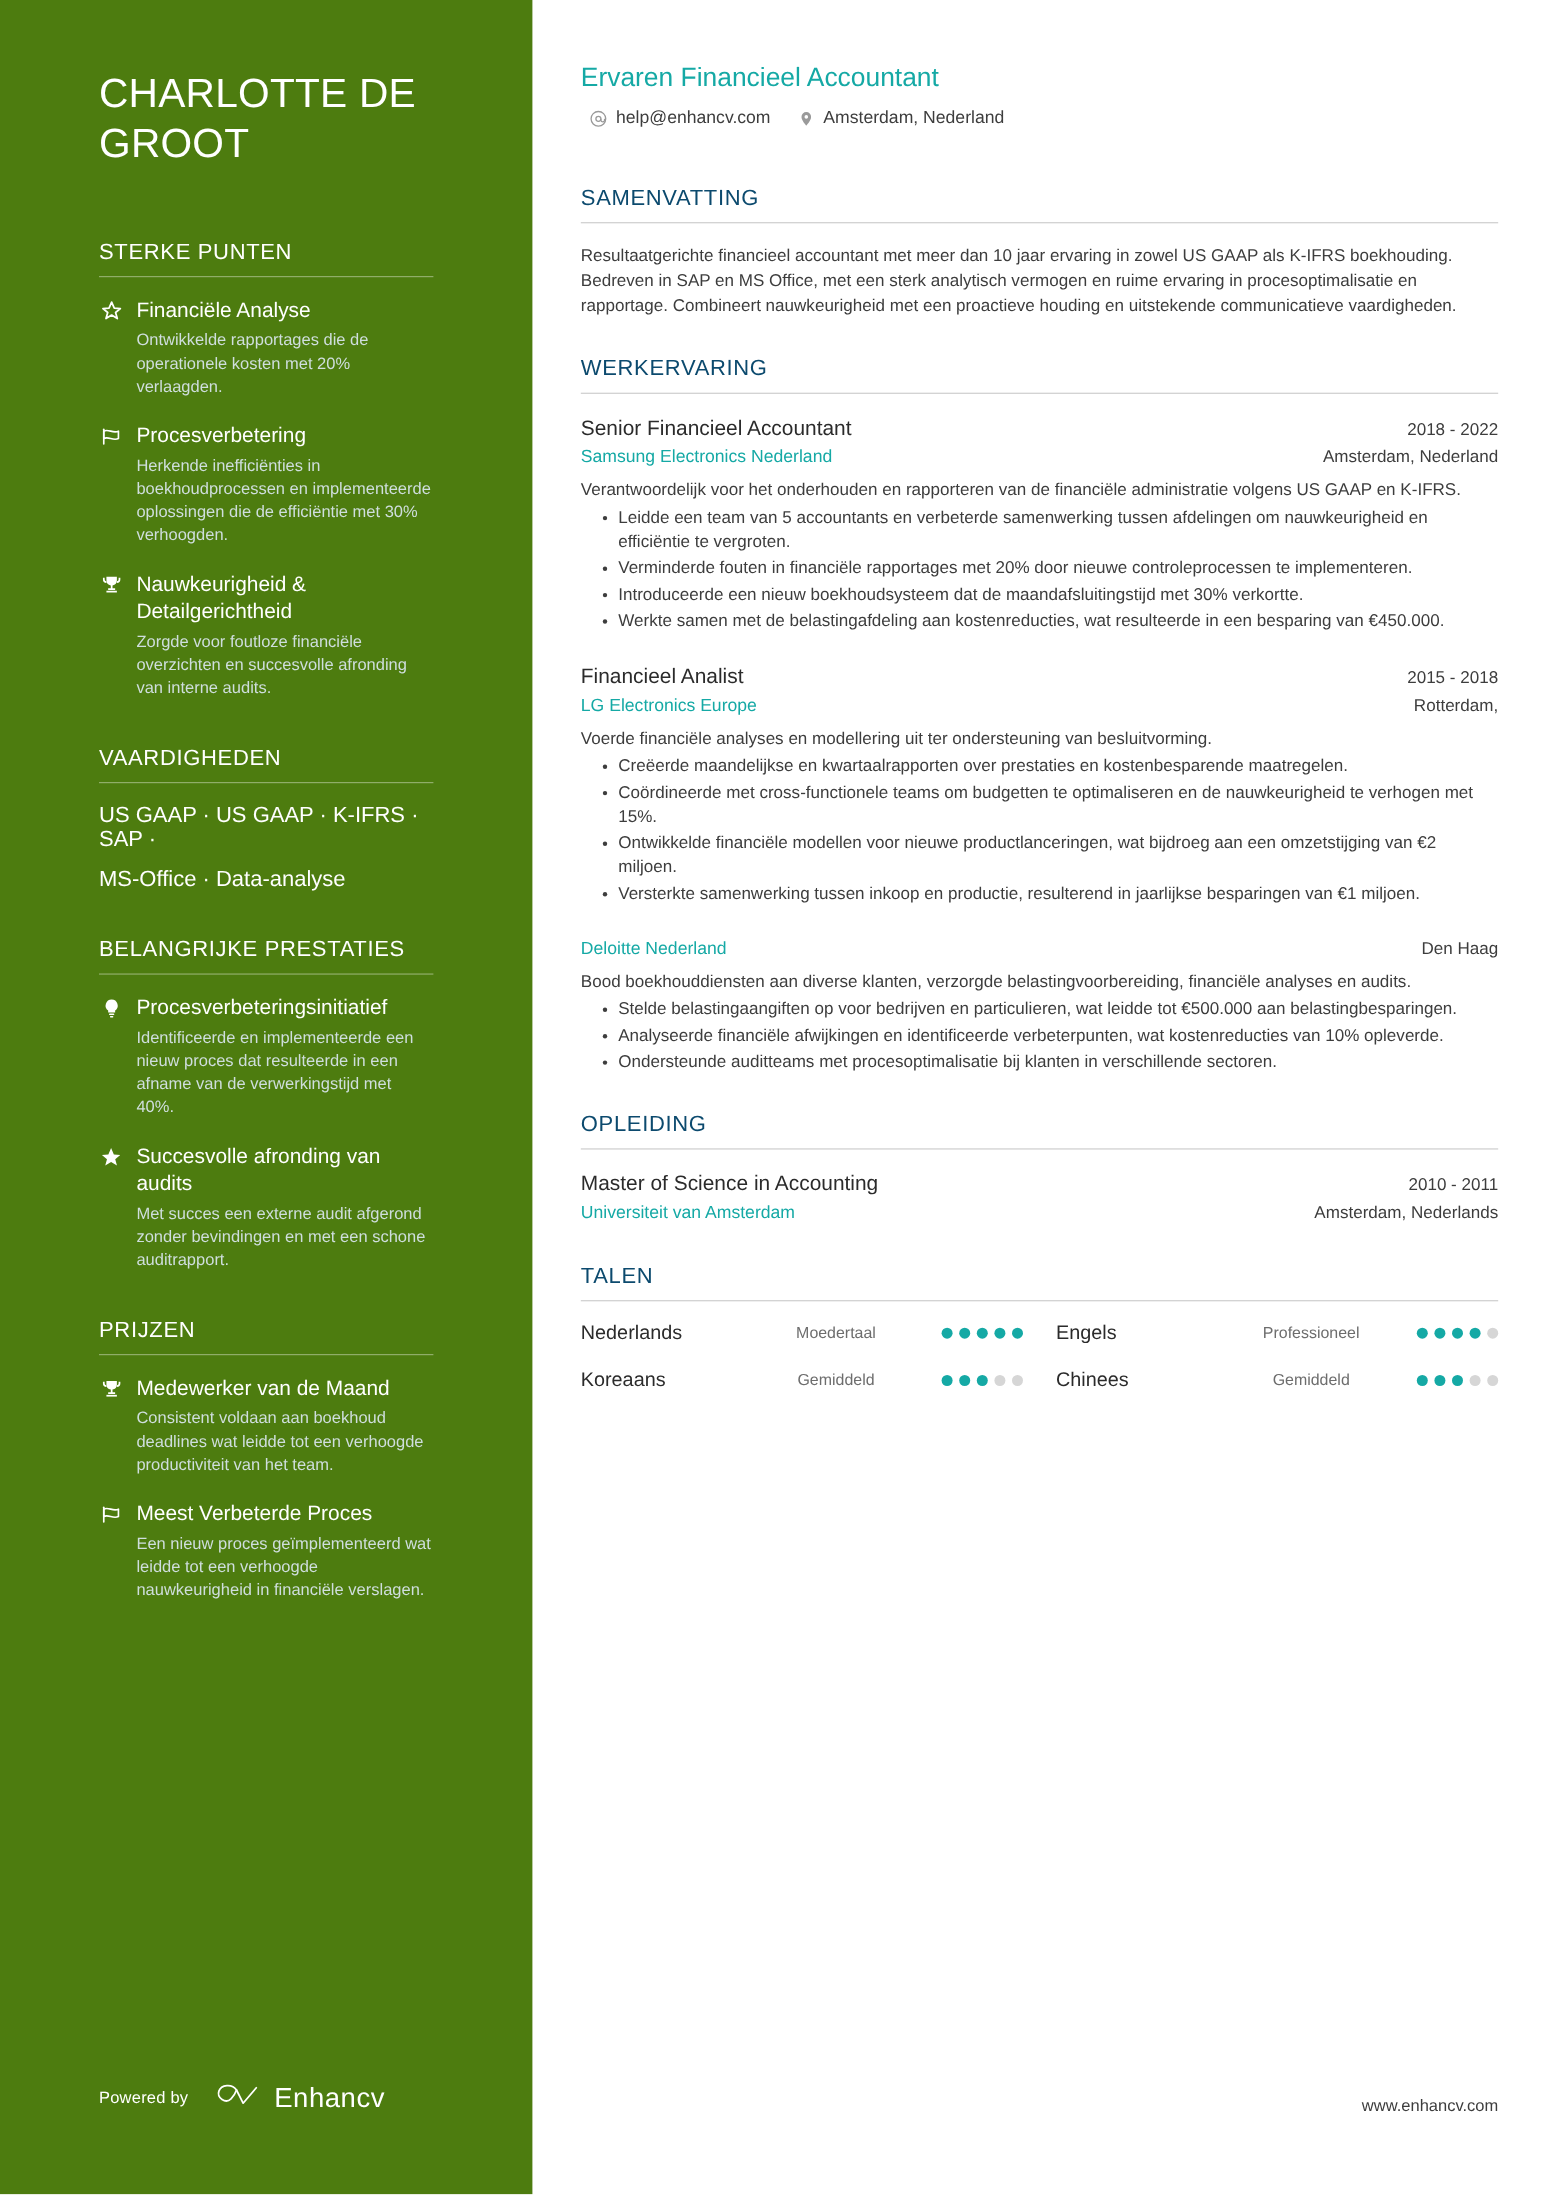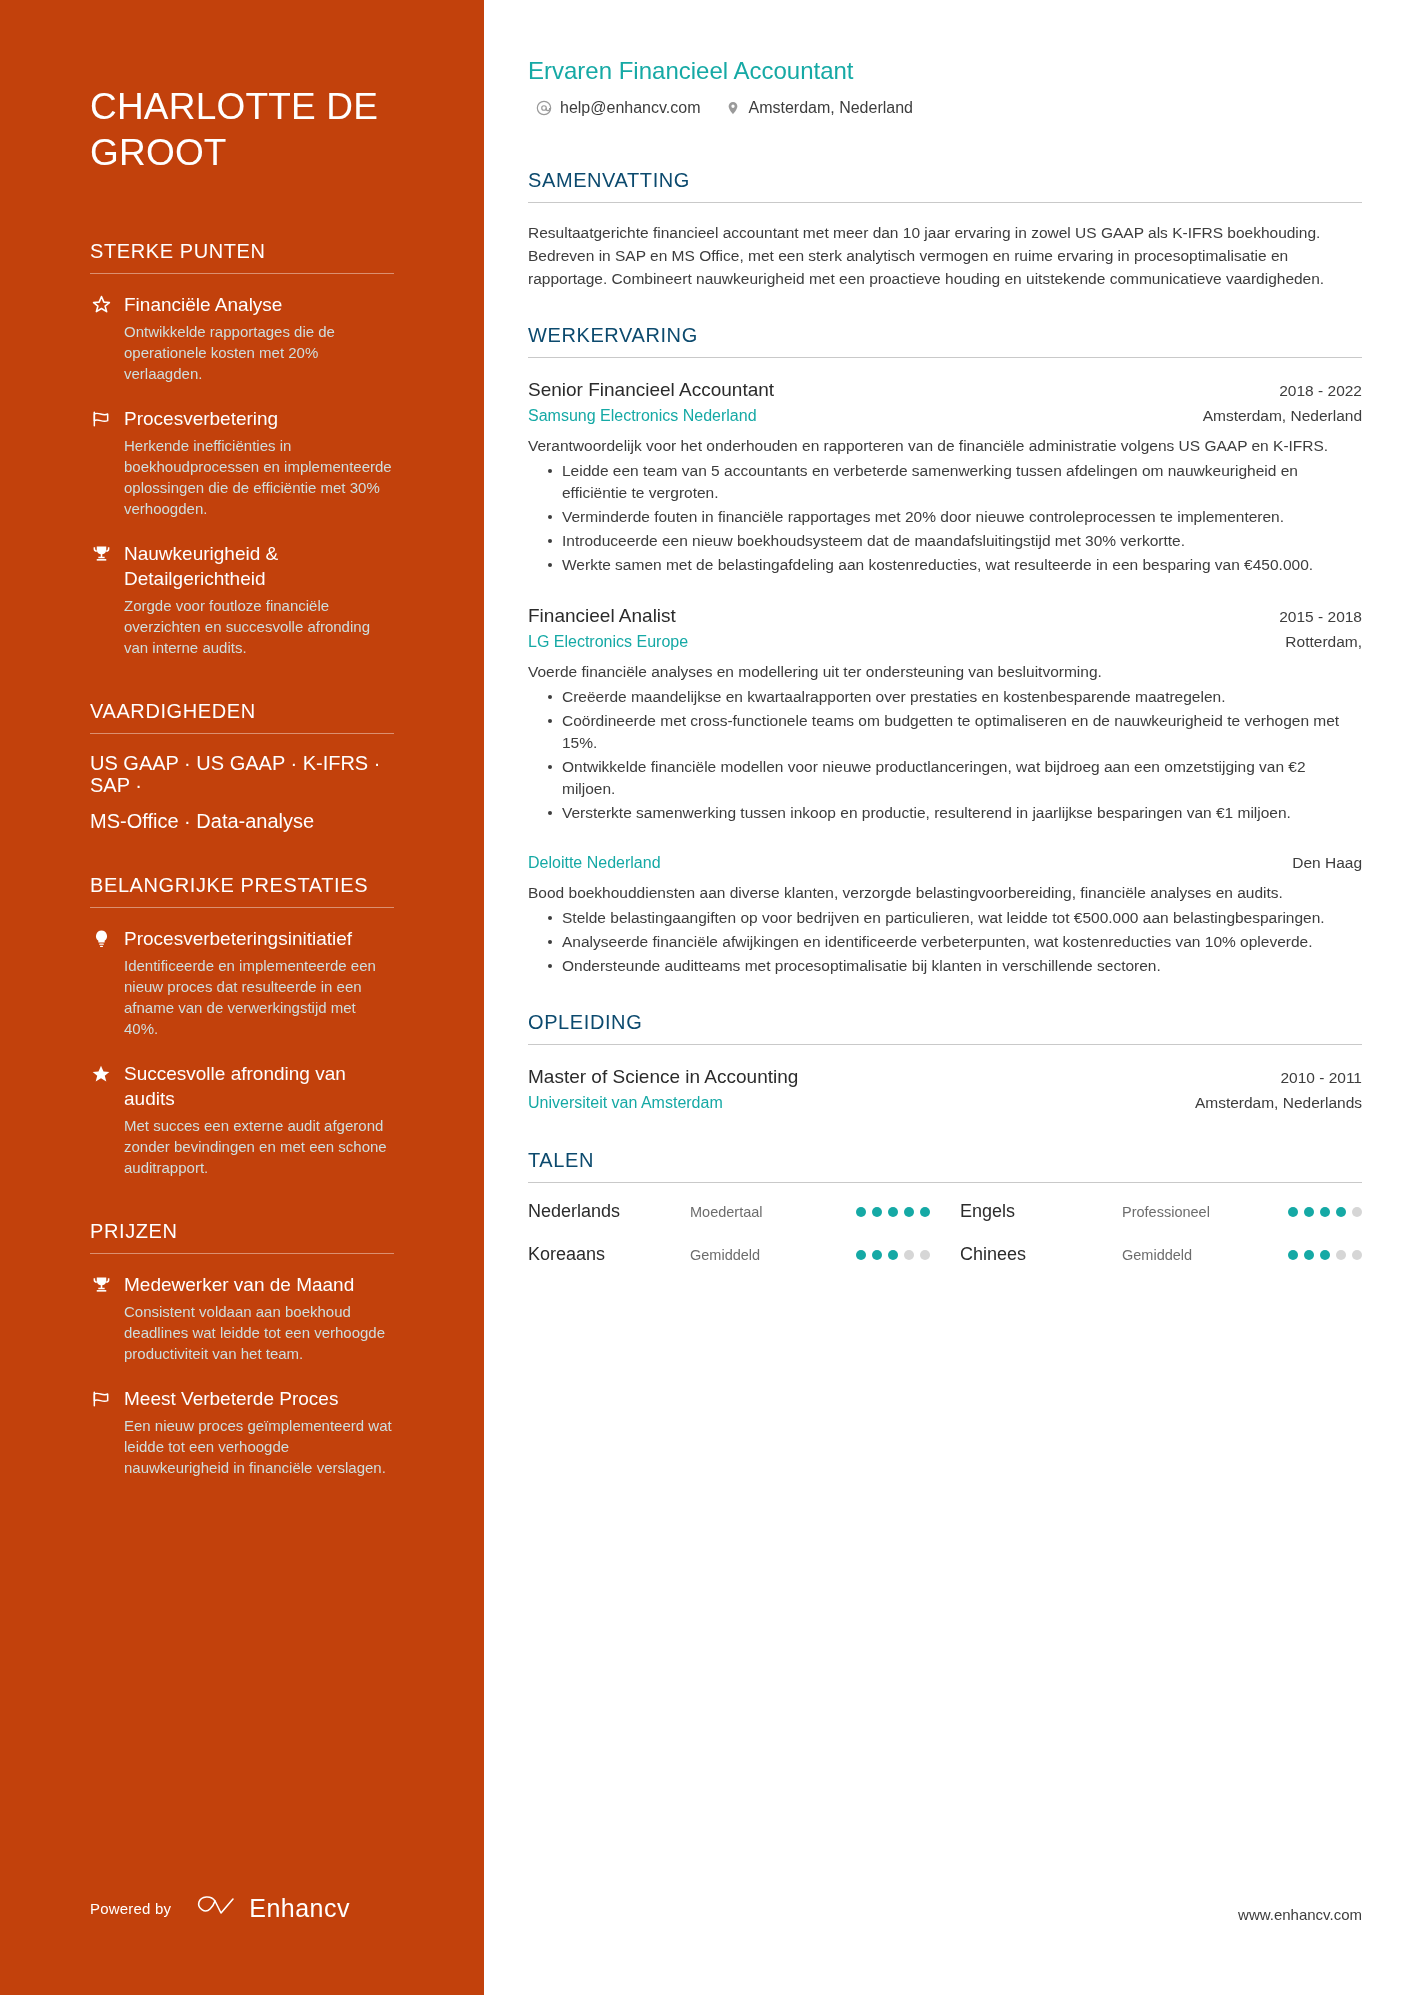--- a/index.html
+++ b/index.html
@@ -16,23 +16,23 @@
     height: 1995px;
     background: #ffffff;
     display: flex;
     overflow: hidden;
   }
 
   
   .sidebar {
     width: 484px;
     min-width: 484px;
-    background: #c2410c;
-    color: #ffffff;
-    padding: 84px 90px 0 90px;
+    background: #4d7c0f;
+    color: #ffffff;
+    padding: 62px 90px 0 90px;
     position: relative;
   }
   .cand-name {
     font-size: 37px;
     line-height: 46px;
     font-weight: 400;
     letter-spacing: 0.2px;
     color: #ffffff;
     text-transform: uppercase;
     margin-bottom: 62px;
@@ -226,21 +226,21 @@
   .lang-name {
     font-size: 18px;
     color: #2b2b2b;
     width: 150px;
     flex-shrink: 0;
   }
   .lang-level {
     font-size: 14.5px;
     color: #6d6d6d;
     flex: 1;
-    text-align: left;
+    text-align: center;
     padding-right: 14px;
   }
   .dots { display: flex; gap: 6px; }
   .dot {
     width: 10px; height: 10px;
     border-radius: 50%;
     background: #d6d6d6;
   }
   .dot.on { background: #15a9a5; }
 

